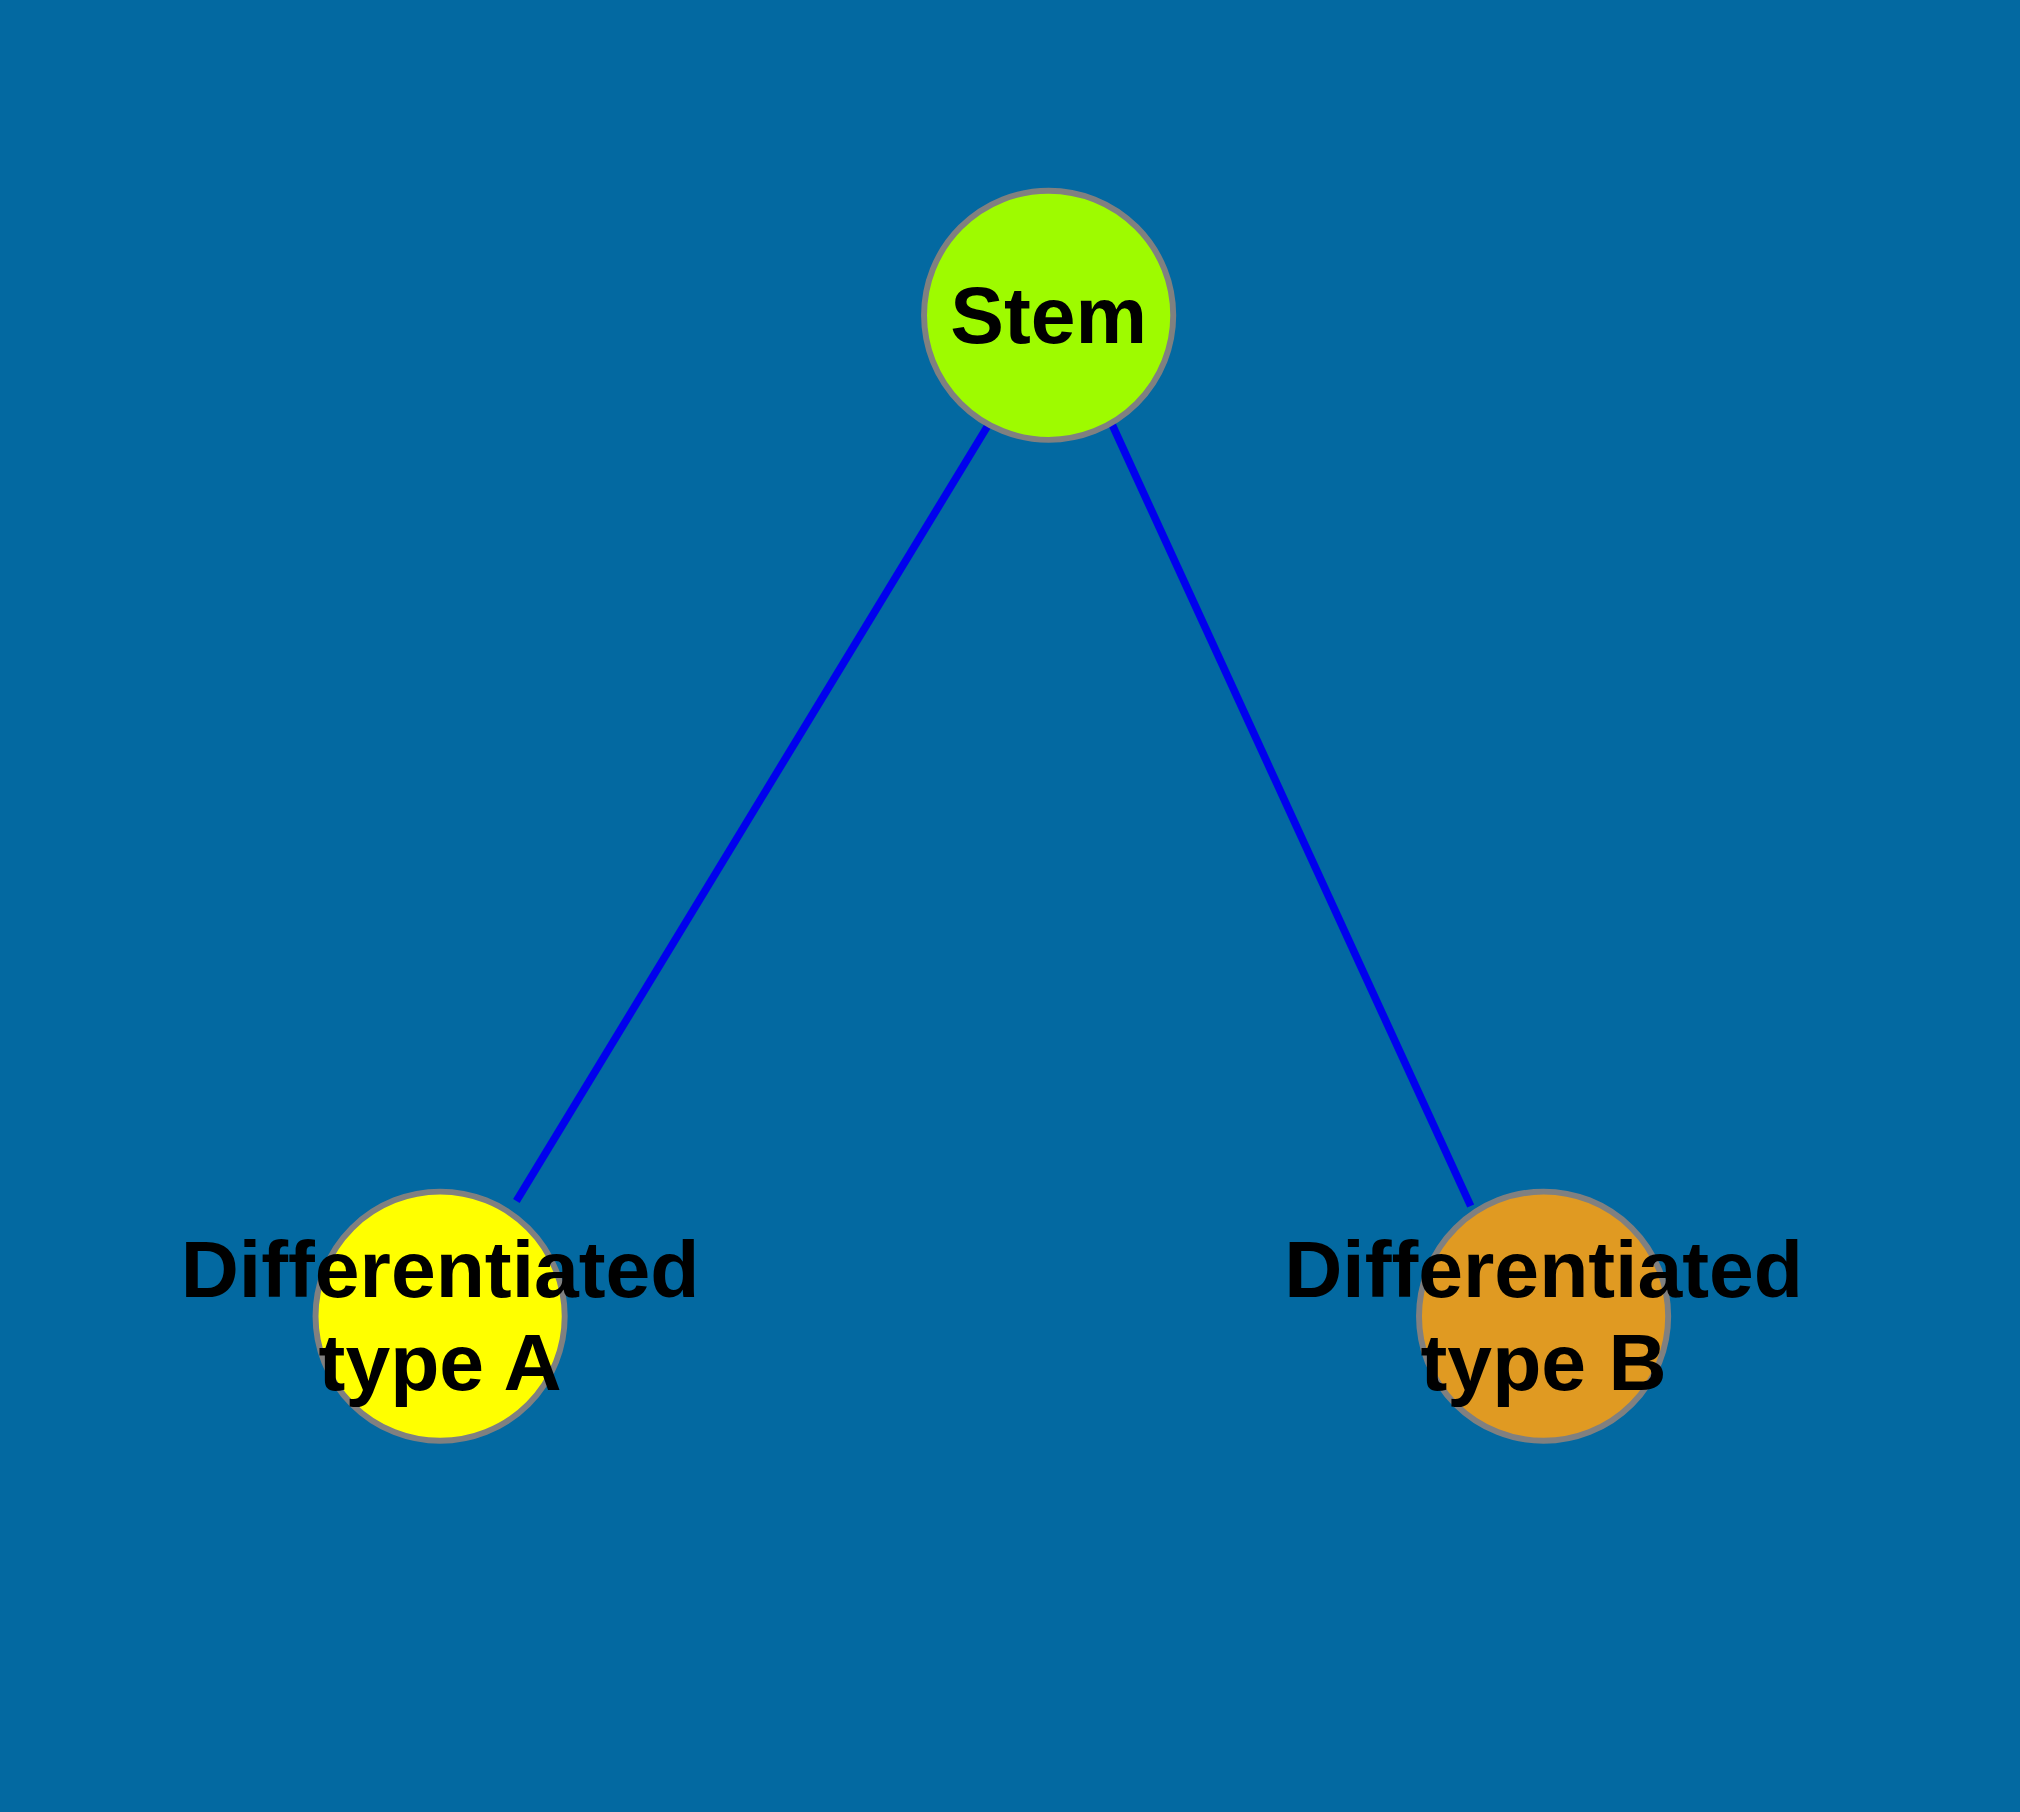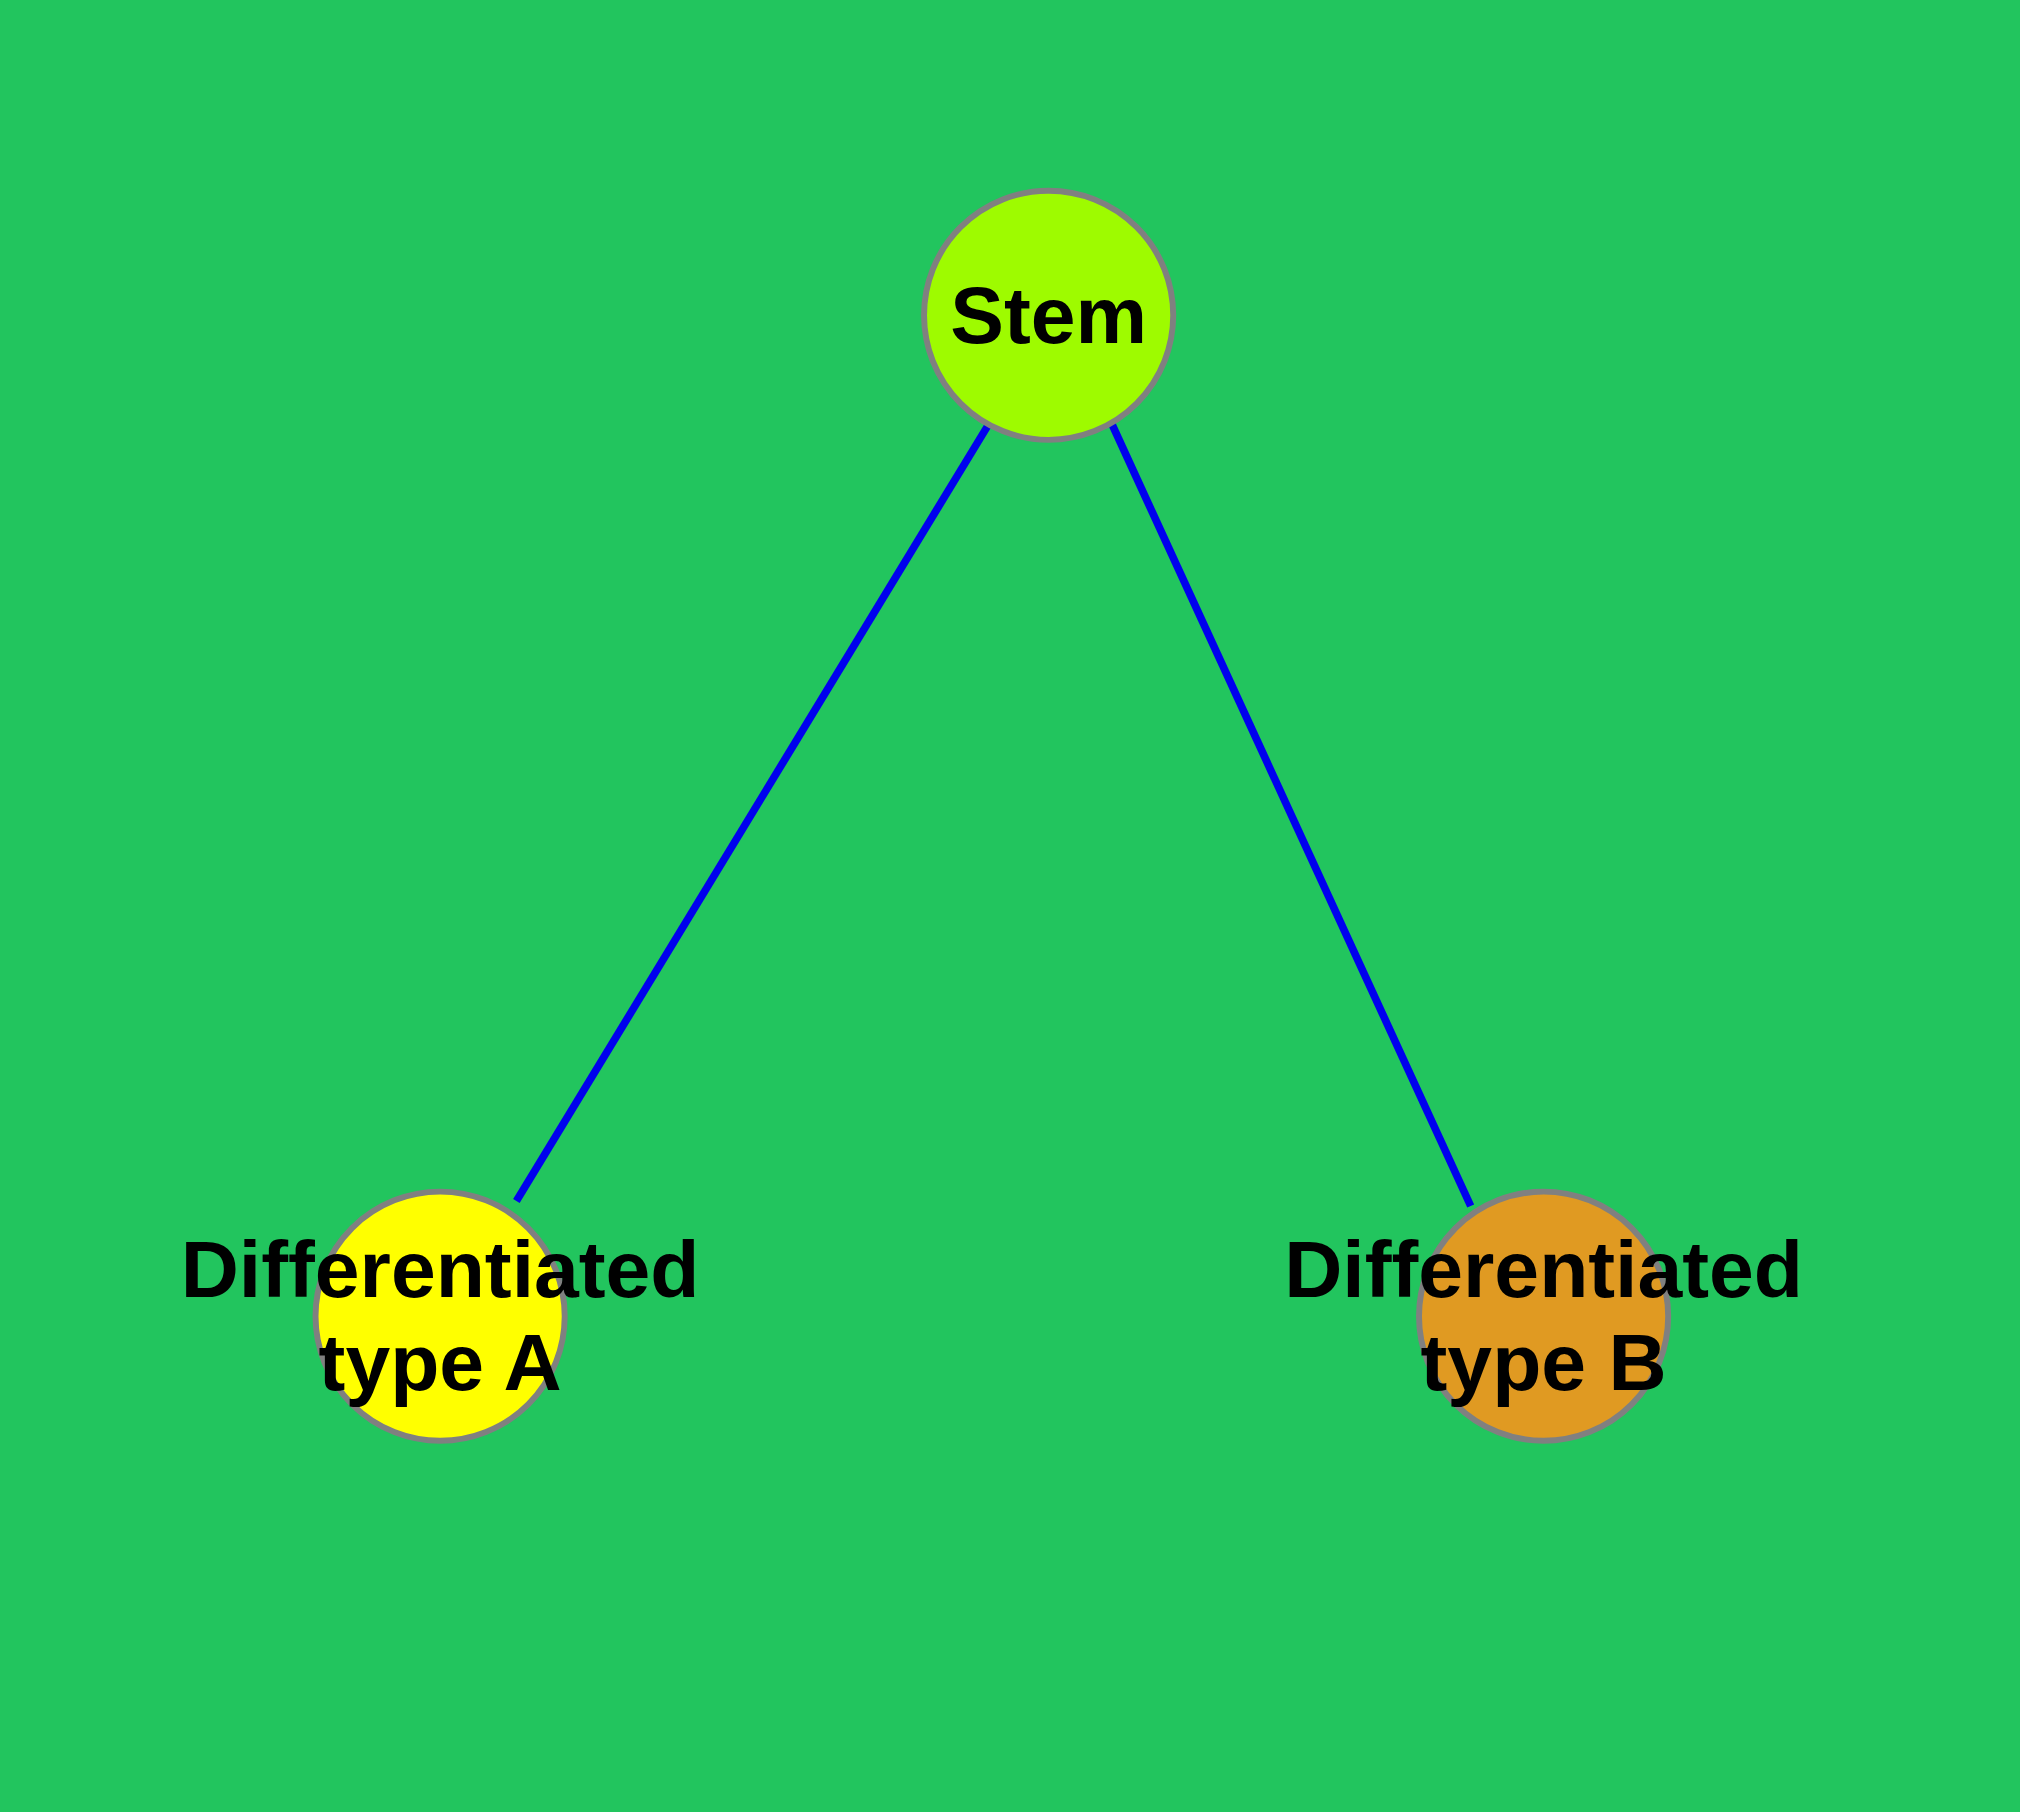--- a/index.html
+++ b/index.html
@@ -42,21 +42,21 @@
   .label-stem {
     font-size: 95px;
   }
   .label-multi {
     font-size: 95px;
   }
 </style>
 </head>
 <body>
 
-<div id="canvas" style="width: 2021px; height: 1812px; background: #22c55e;">
+<div id="canvas" style="width: 2021px; height: 1812px; background: #0369a1;">
   <svg id="graph-svg" viewBox="0 0 2384 2138" xmlns="http://www.w3.org/2000/svg">
 
     <g>
       <line class="edge-line" x1="1166" y1="501" x2="609" y2="1417" stroke="#0000ee" stroke-width="9"></line>
       <line class="edge-line" x1="1311" y1="499" x2="1735" y2="1423" stroke="#0000ee" stroke-width="9"></line>
     </g>
 
     <g>
       <circle class="node-circle" cx="1237" cy="372" r="147" fill="#9efb00" stroke="#808080"></circle>
       <circle class="node-circle" cx="519" cy="1553" r="147" fill="#ffff00" stroke="#808080"></circle>

